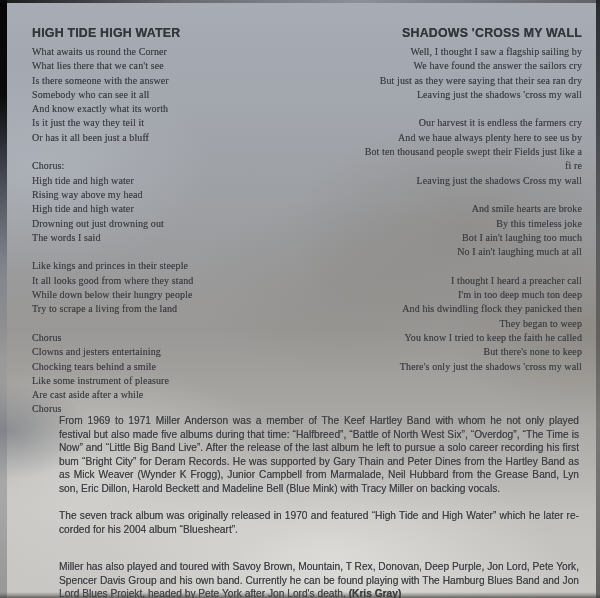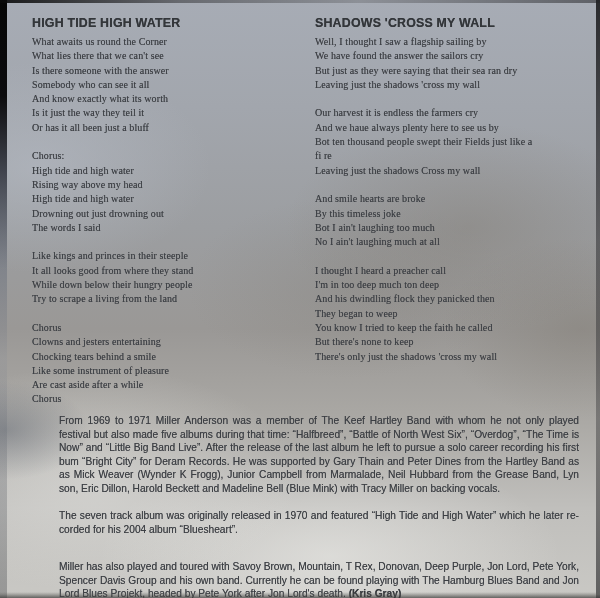--- a/index.html
+++ b/index.html
@@ -20,23 +20,23 @@
   .edge{position:absolute;pointer-events:none;}
   .edge-top{top:0;left:0;right:0;height:3px;
     background:linear-gradient(90deg,rgba(10,10,10,0.9),rgba(40,40,42,0.5) 30%,rgba(80,80,82,0.3) 60%,rgba(35,35,38,0.55));}
   .edge-left{top:0;left:0;width:7px;height:100%;
     background:linear-gradient(180deg,#060606 0%,#0b0b0d 16%,rgba(25,28,38,0.75) 28%,rgba(70,80,100,0.3) 45%,rgba(120,130,150,0.12) 60%,rgba(80,85,95,0.25) 78%,rgba(60,62,66,0.35) 100%);}
   .edge-right{top:0;right:0;width:4px;height:100%;
     background:linear-gradient(180deg,rgba(20,20,22,0.85),rgba(45,45,48,0.55) 40%,rgba(60,60,62,0.45) 70%,rgba(40,40,42,0.65));}
   .edge-bottom{bottom:0;left:0;right:0;height:6px;
     background:linear-gradient(0deg,rgba(55,55,53,0.7),rgba(95,95,92,0.35) 60%,rgba(0,0,0,0));}
 
-  .lyrics{position:absolute;top:16px;left:32px;right:18px;display:flex;}
+  .lyrics{position:absolute;top:26px;left:32px;right:18px;display:flex;}
   .col-left{width:283px;flex:0 0 283px;}
-  .col-right{flex:1;}
+  .col-right{flex:1;text-align:right;}
   .song-title{font-size:12.4px;font-weight:700;line-height:15px;margin-bottom:4px;color:#33363a;
     text-shadow:0 0 0.6px rgba(51,54,58,0.85);letter-spacing:0.2px;}
   .stanza{margin-bottom:14.3px;}
   .stanza:last-child{margin-bottom:0;}
   .line{font-size:10px;line-height:14.3px;height:14.3px;white-space:nowrap;
     text-shadow:0 0 0.6px rgba(70,72,76,0.75);letter-spacing:0.1px;font-family:Liberation Serif, serif;}
 
   .bio{position:absolute;top:414px;left:23px;right:21px;}
   .bio-para{margin:0 0 14px 0;}
   .bio-para.gap2{margin-top:24px;}

